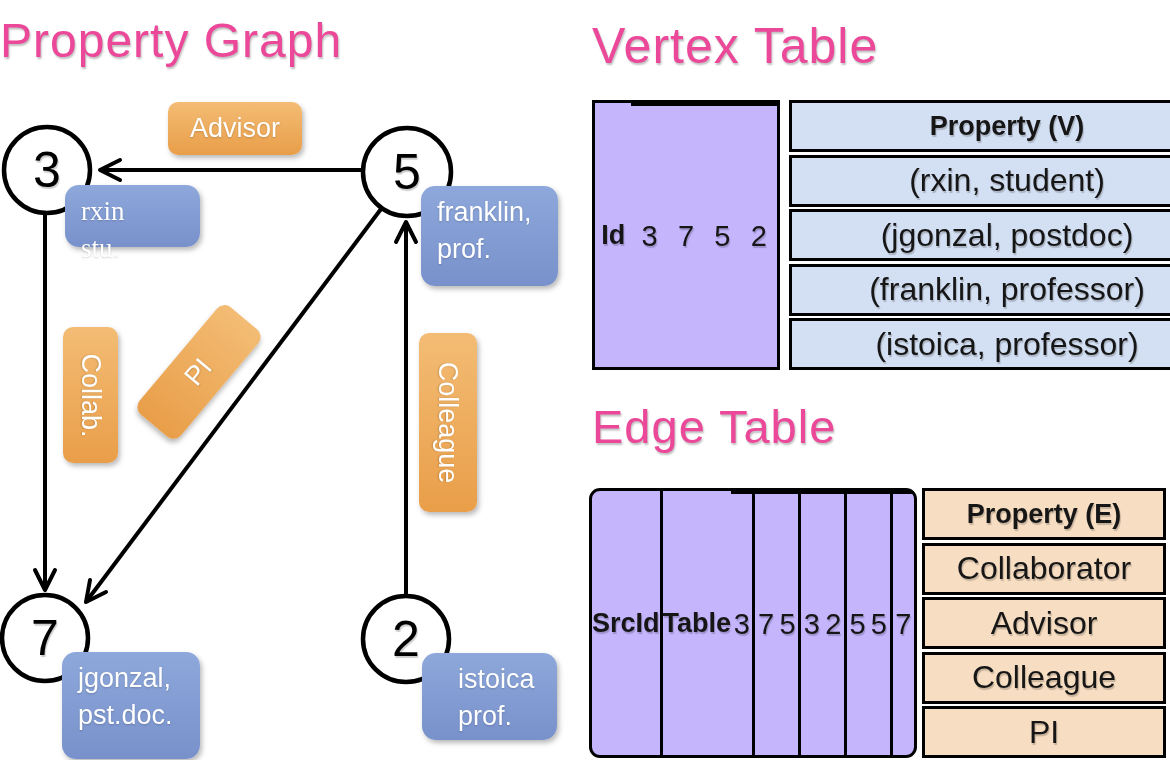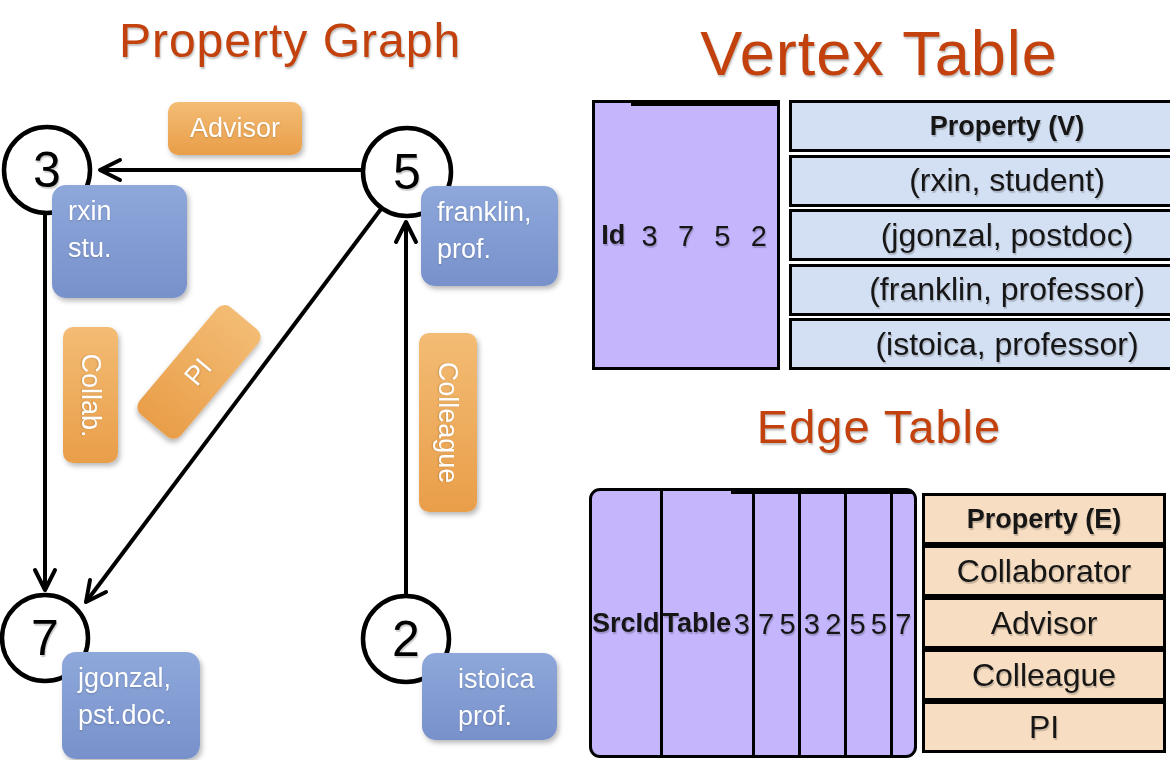--- a/index.html
+++ b/index.html
@@ -8,21 +8,21 @@
     --vertex_cell:#D3DFF2; --edge_cell:#F7DDC1;
     --line:#000000;
   }
   html,body{margin:0;padding:0;background:#fff;}
   #stage{
     position:relative; width:1170px; height:760px; overflow:hidden;
     background:#fff; font-family:"Liberation Sans", sans-serif; color:#161616;
   }
   .abs{position:absolute;}
   .title{
-    text-align:center; font-size:48px; font-weight:400; color:#c2410c;
+    text-align:left; font-size:48px; font-weight:400; color:#ec4899;
     text-shadow:1px 2px 2px rgba(0,0,0,0.25); letter-spacing:1px; white-space:nowrap;
   }
   
   #graph-svg{position:absolute; left:0; top:0; width:580px; height:760px;}
   .node-num{
     width:90px; height:90px; display:flex; align-items:center; justify-content:center;
     font-size:50px; color:#000; text-shadow:1px 1.5px 1px rgba(0,0,0,0.2);
   }
   .elabel{
     background:linear-gradient(180deg, var(--orange_top), var(--orange_bottom));
@@ -62,21 +62,21 @@
   .pcell.hdr{font-weight:bold; font-size:27px;}
   .pcell.vfill{background:var(--vertex_cell);}
   .pcell.efill{background:var(--edge_cell);}
 </style>
 </head>
 <body>
 
 <div id="stage">
 
   <div class="abs title" style="left:0; top:13px; width:580px;">Property Graph</div>
-  <div class="abs title" style="left:592px; top:17px; width:574px; font-size:63px;">Vertex Table</div>
+  <div class="abs title" style="left:592px; top:17px; width:574px; font-size:50px;">Vertex Table</div>
   <div class="abs title" style="left:592px; top:399px; width:574px; font-size:47px;">Edge Table</div>
 
   <svg id="graph-svg" viewBox="0 0 580 760">
     <defs>
       <marker id="arrow" viewBox="0 0 30 30" refX="24" refY="15" markerWidth="30" markerHeight="30" markerUnits="userSpaceOnUse" orient="auto">
         <path d="M4,5 L24,15 L4,25" fill="none" stroke="#000" stroke-width="4" stroke-linecap="round" stroke-linejoin="round"></path>
       </marker>
     </defs>
     <line x1="362" y1="170" x2="100" y2="170" stroke="#000" stroke-width="4" marker-end="url(#arrow)"></line>
     <line x1="45" y1="214" x2="45" y2="590" stroke="#000" stroke-width="4" marker-end="url(#arrow)"></line>
@@ -99,21 +99,21 @@
   <div class="abs elabel" style="left:63px; top:327px; width:55px; height:136px;">
     <span class="vtext">Collab.</span>
   </div>
   <div class="abs elabel" style="left:172px; top:302px; width:54px; height:140px; transform:rotate(40deg);">
     <span class="vtext-rev">PI</span>
   </div>
   <div class="abs elabel" style="left:419px; top:333px; width:58px; height:179px;">
     <span class="vtext">Colleague</span>
   </div>
 
-  <div class="abs vprop" style="left:52px; top:185px; width:135px; height:113px;">
+  <div class="abs vprop" style="left:65px; top:185px; width:135px; height:62px;font-family:Liberation Serif, serif;">
     <div>rxin</div>
     <div>stu.</div>
   </div>
   <div class="abs vprop" style="left:421px; top:186px; width:137px; height:100px;">
     <div>franklin,</div>
     <div>prof.</div>
   </div>
   <div class="abs vprop" style="left:62px; top:652px; width:138px; height:107px;">
     <div>jgonzal,</div>
     <div>pst.doc.</div>
@@ -165,21 +165,21 @@
     <div class="trow">
       <div class="tcell" style="max-width:150px;">2</div>
       <div class="tcell divider">5</div>
     </div>
     <div class="trow">
       <div class="tcell" style="max-width:150px;">5</div>
       <div class="tcell divider">7</div>
     </div>
   </div>
 
-  <div class="abs proptable" style="left:922px; top:488px; width:244px; height:270px;justify-content:center;">
+  <div class="abs proptable" style="left:922px; top:488px; width:244px; height:270px;">
     <div class="pcell hdr efill">Property (E)</div>
     <div class="pcell efill">Collaborator</div>
     <div class="pcell efill">Advisor</div>
     <div class="pcell efill">Colleague</div>
     <div class="pcell efill">PI</div>
   </div>
 
 </div>
 
 </body></html>

